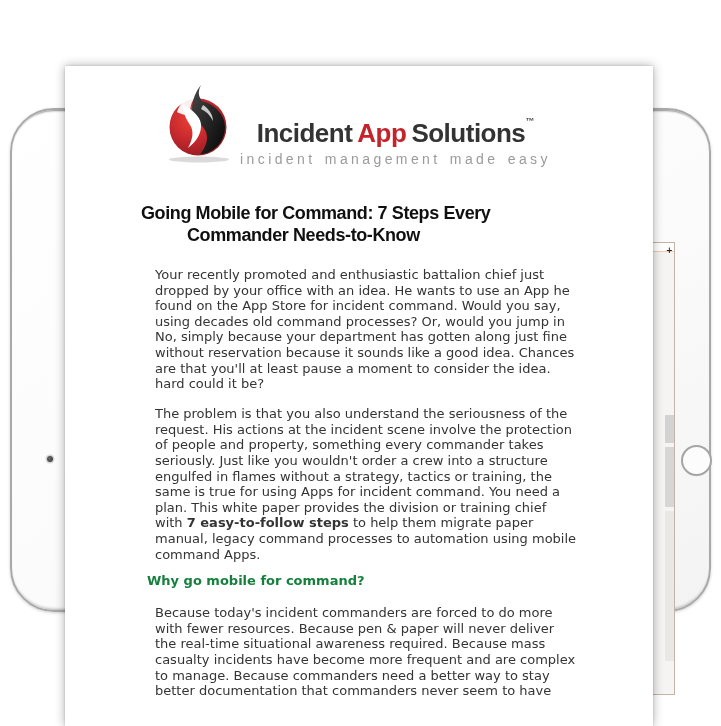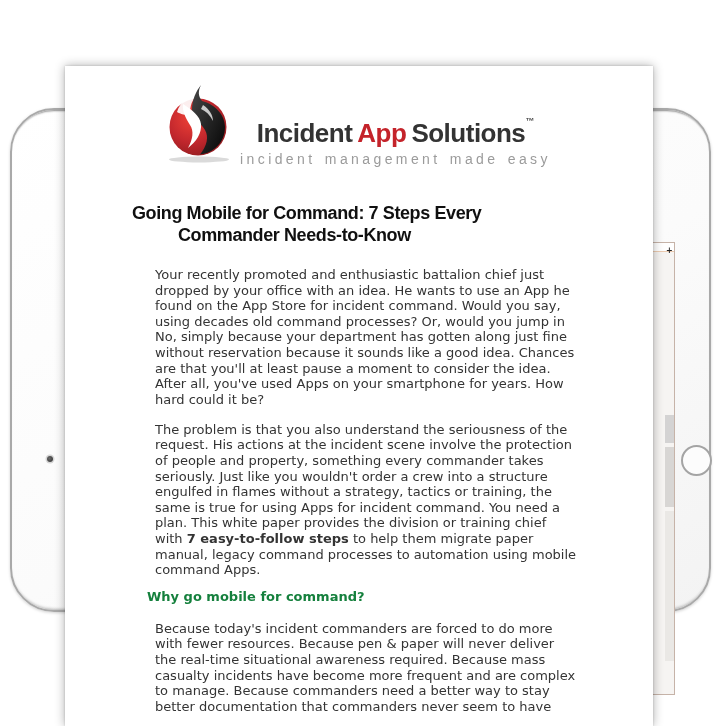--- a/index.html
+++ b/index.html
@@ -37,21 +37,21 @@
   .logo-text{padding-top:23px;text-align:center;}
   .brand{font-family:"Liberation Sans",sans-serif;font-weight:700;font-size:26px;
          line-height:26px;letter-spacing:-.5px;color:#333;white-space:nowrap;}
   .brand .word{display:inline-block;}
   .brand .app{margin:2px 5px;}
   .brand .tm{font-size:9px;vertical-align:18px;letter-spacing:0;color:#4a4a4a;}
   .tagline{margin-top:3px;font-family:"Liberation Sans",sans-serif;font-size:14px;
            letter-spacing:3.4px;word-spacing:2px;color:#9b9b9b;white-space:nowrap;}
 
   
-  .title{position:absolute;top:136px;left:67px;color:#101010;
+  .title{position:absolute;top:136px;left:76px;color:#101010;
          font-family:"Liberation Sans",sans-serif;font-weight:700;
          font-size:18px;line-height:22px;letter-spacing:-.4px;white-space:nowrap;}
   .title .l2{padding-left:46px;}
 
   
   .content{position:absolute;top:193px;left:82px;width:470px;color:#343434;
            font-size:13px;line-height:15.6px;}
   .ln{white-space:nowrap;}
   .para{margin:8px;}
   .p2{margin-top:14.5px;}
@@ -120,21 +120,20 @@
     <div class="content">
 
       <div class="para p1">
         <div class="ln">Your recently promoted and enthusiastic battalion chief just</div>
         <div class="ln">dropped by your office with an idea. He wants to use an App he</div>
         <div class="ln">found on the App Store for incident command. Would you say,</div>
         <div class="ln">using decades old command processes? Or, would you jump in</div>
         <div class="ln">No, simply because your department has gotten along just fine</div>
         <div class="ln">without reservation because it sounds like a good idea. Chances</div>
         <div class="ln">are that you'll at least pause a moment to consider the idea.</div>
-        <div class="ln">After all, you've used Apps on your smartphone for years. How</div>
         <div class="ln">hard could it be?</div>
       </div>
 
       <div class="para p2">
         <div class="ln">The problem is that you also understand the seriousness of the</div>
         <div class="ln">request. His actions at the incident scene involve the protection</div>
         <div class="ln">of people and property, something every commander takes</div>
         <div class="ln">seriously. Just like you wouldn't order a crew into a structure</div>
         <div class="ln">engulfed in flames without a strategy, tactics or training, the</div>
         <div class="ln">same is true for using Apps for incident command. You need a</div>

